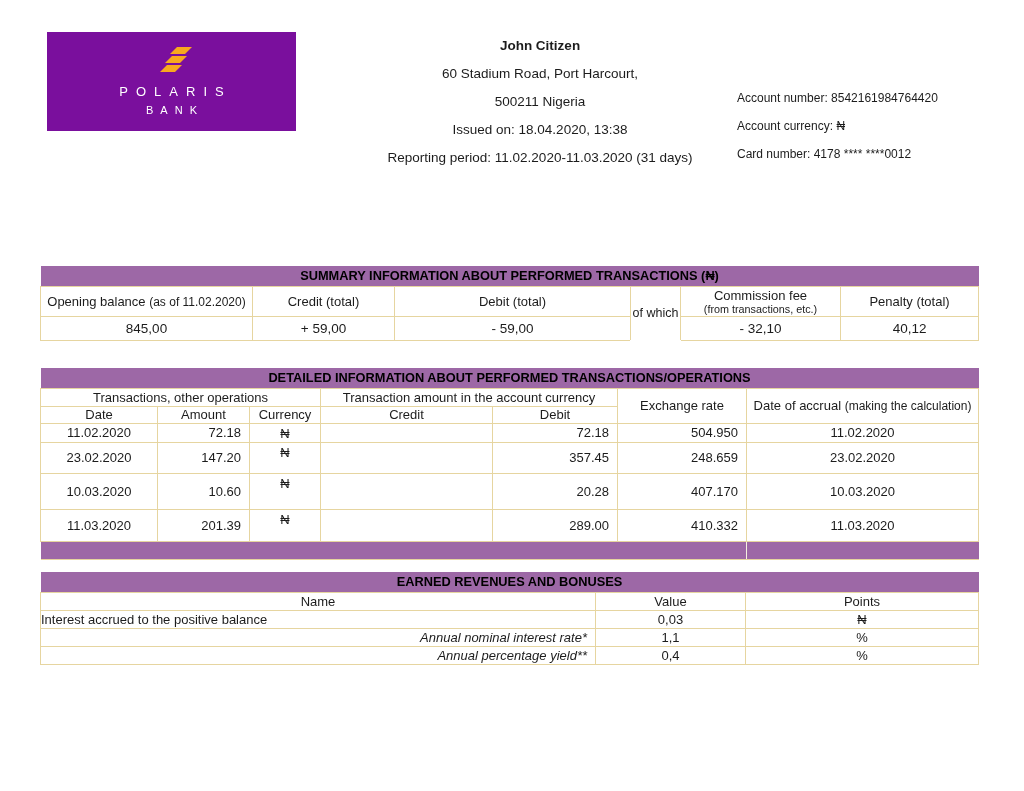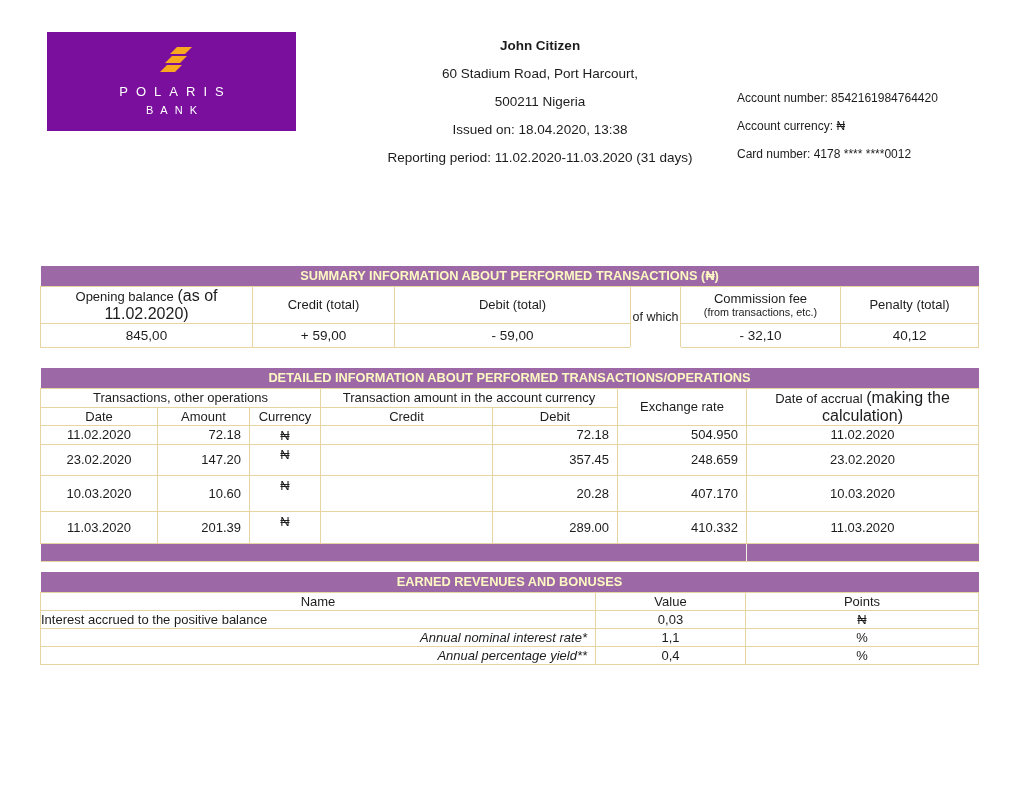--- a/index.html
+++ b/index.html
@@ -37,30 +37,30 @@
   .head-right {
     position: absolute; left: 737px; top: 84px; width: 270px;
     font-size: 12px; text-align: left;
   }
   .head-right .hline { height: 28px; line-height: 28px; white-space: nowrap; }
 
   
   table { border-collapse: collapse; table-layout: fixed; width: 938px; }
   td { border: 1px solid #e6d5a0; font-size: 13px; vertical-align: middle; overflow: hidden; }
   .band td {
-    background: #9d68a6; color: #fef9c3;
+    background: #9d68a6; color: #000000;
     font-weight: bold; font-size: 12.8px; text-align: center;
     border-left: none; border-right: none; border-top: none;
     height: 20px; line-height: 18px;
   }
   .c { text-align: center; }
   .r { text-align: right; padding-right: 8px; }
   .l { text-align: left; }
   .sub-small { font-size: 10.8px; }
-  .inline-small { font-size: 16px; }
+  .inline-small { font-size: 12px; }
 
   .summary-wrap  { position: absolute; left: 40px; top: 266px; }
   .detailed-wrap { position: absolute; left: 40px; top: 368px; }
   .earned-wrap   { position: absolute; left: 40px; top: 572px; }
 
   
   .summary-head td { height: 30px; }
   .summary-vals td { height: 24px; font-size: 13.5px; }
   td.ofwhich { border-bottom: 1px solid #ffffff; font-size: 12.5px; }
 

